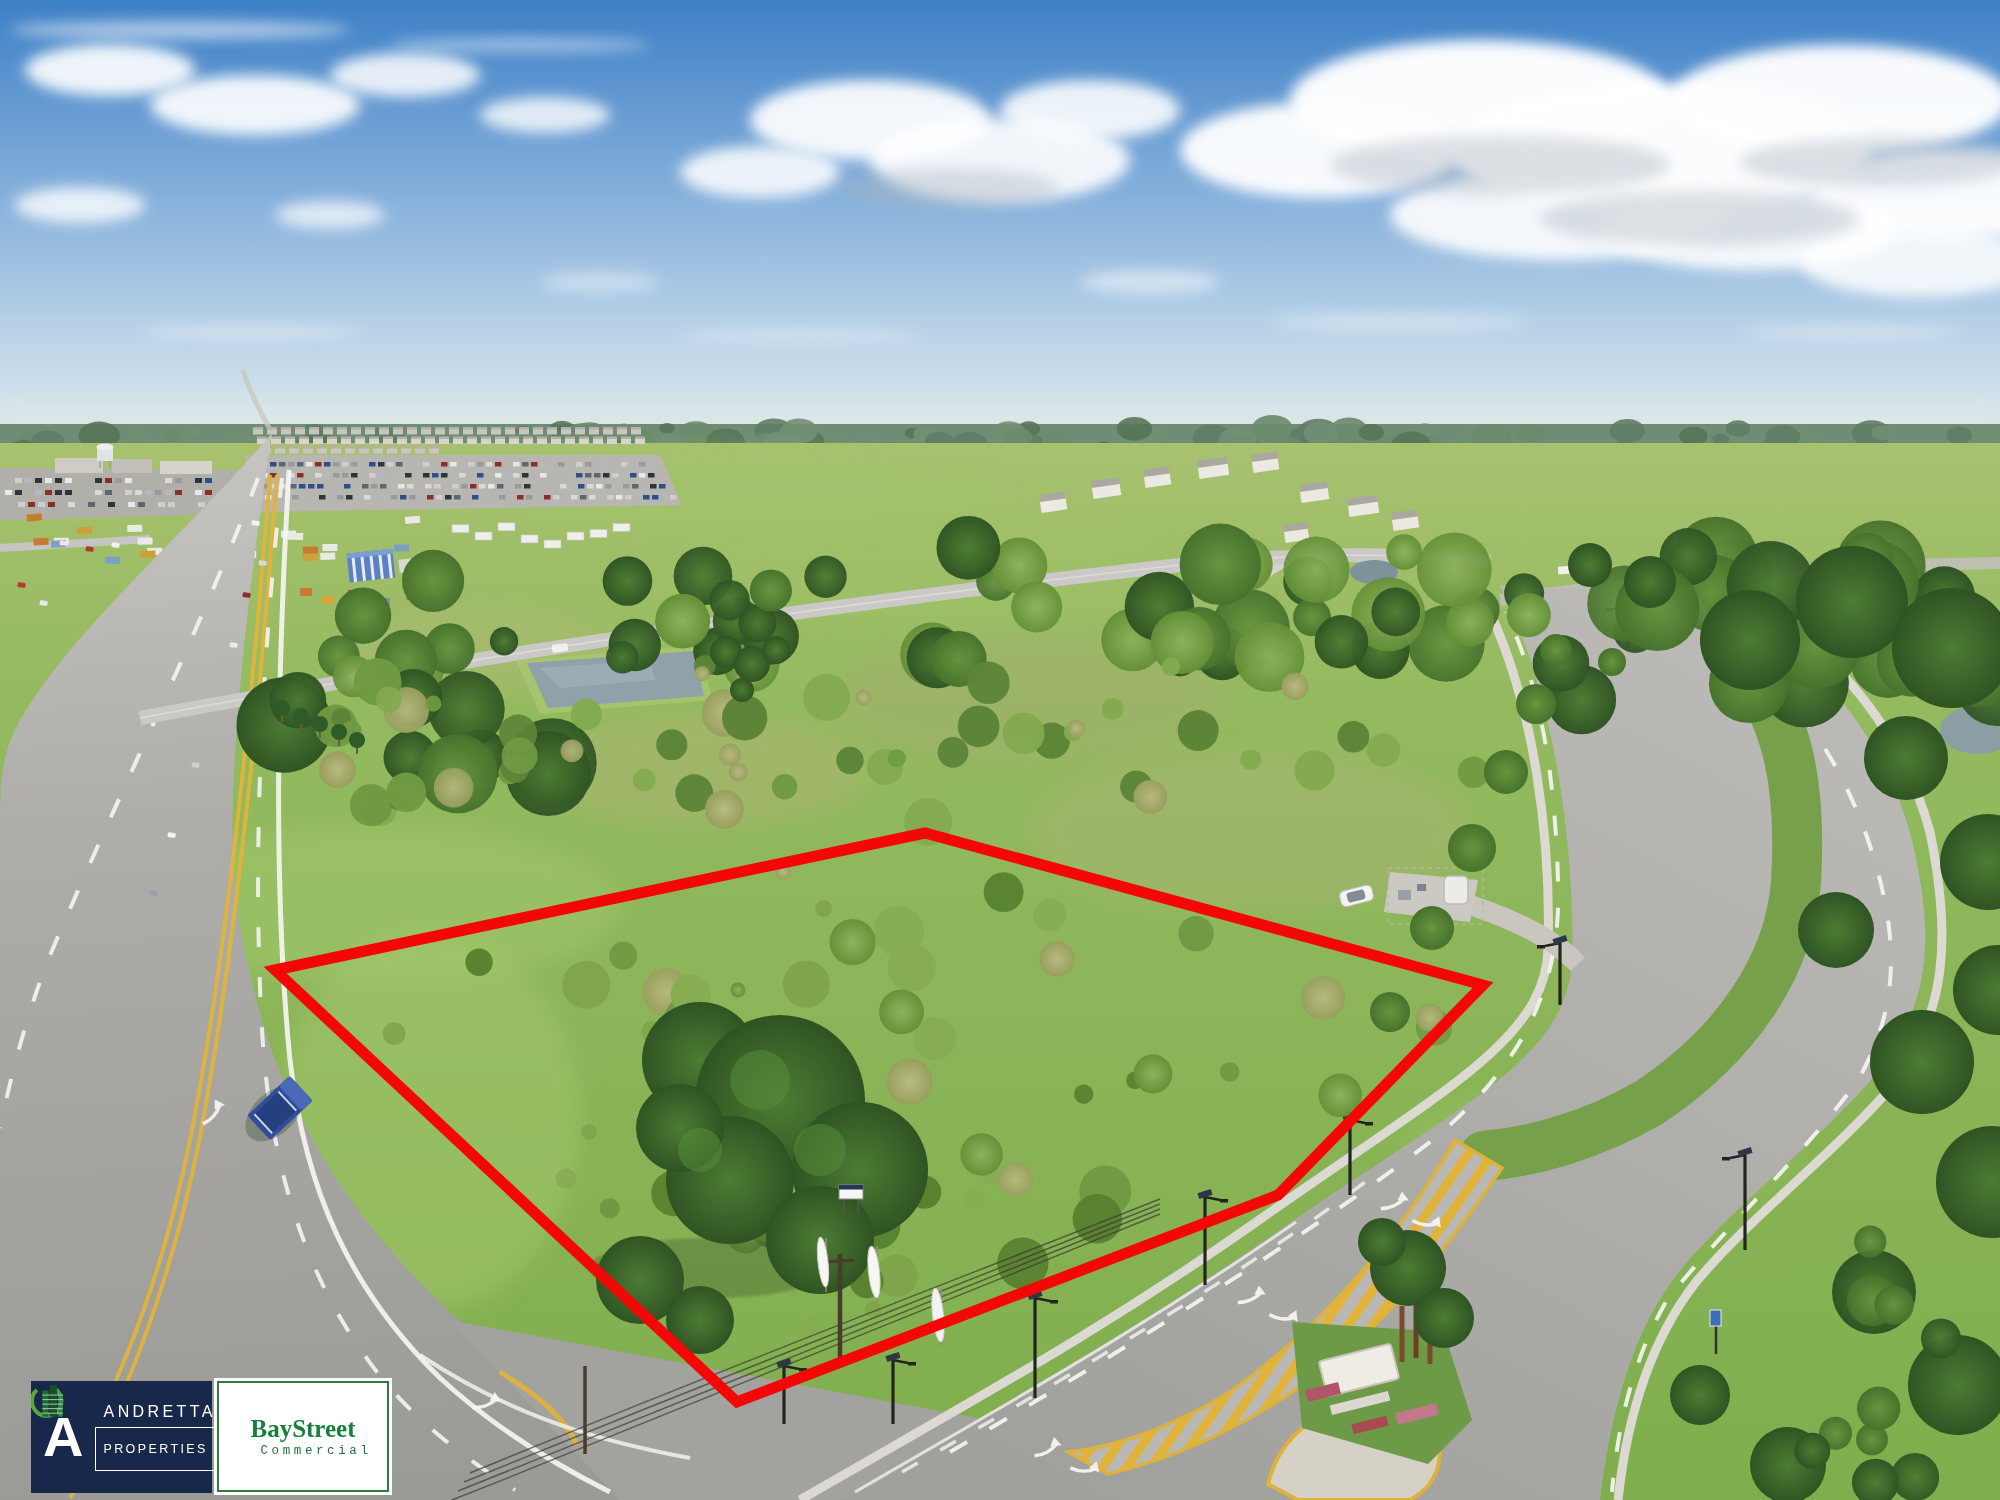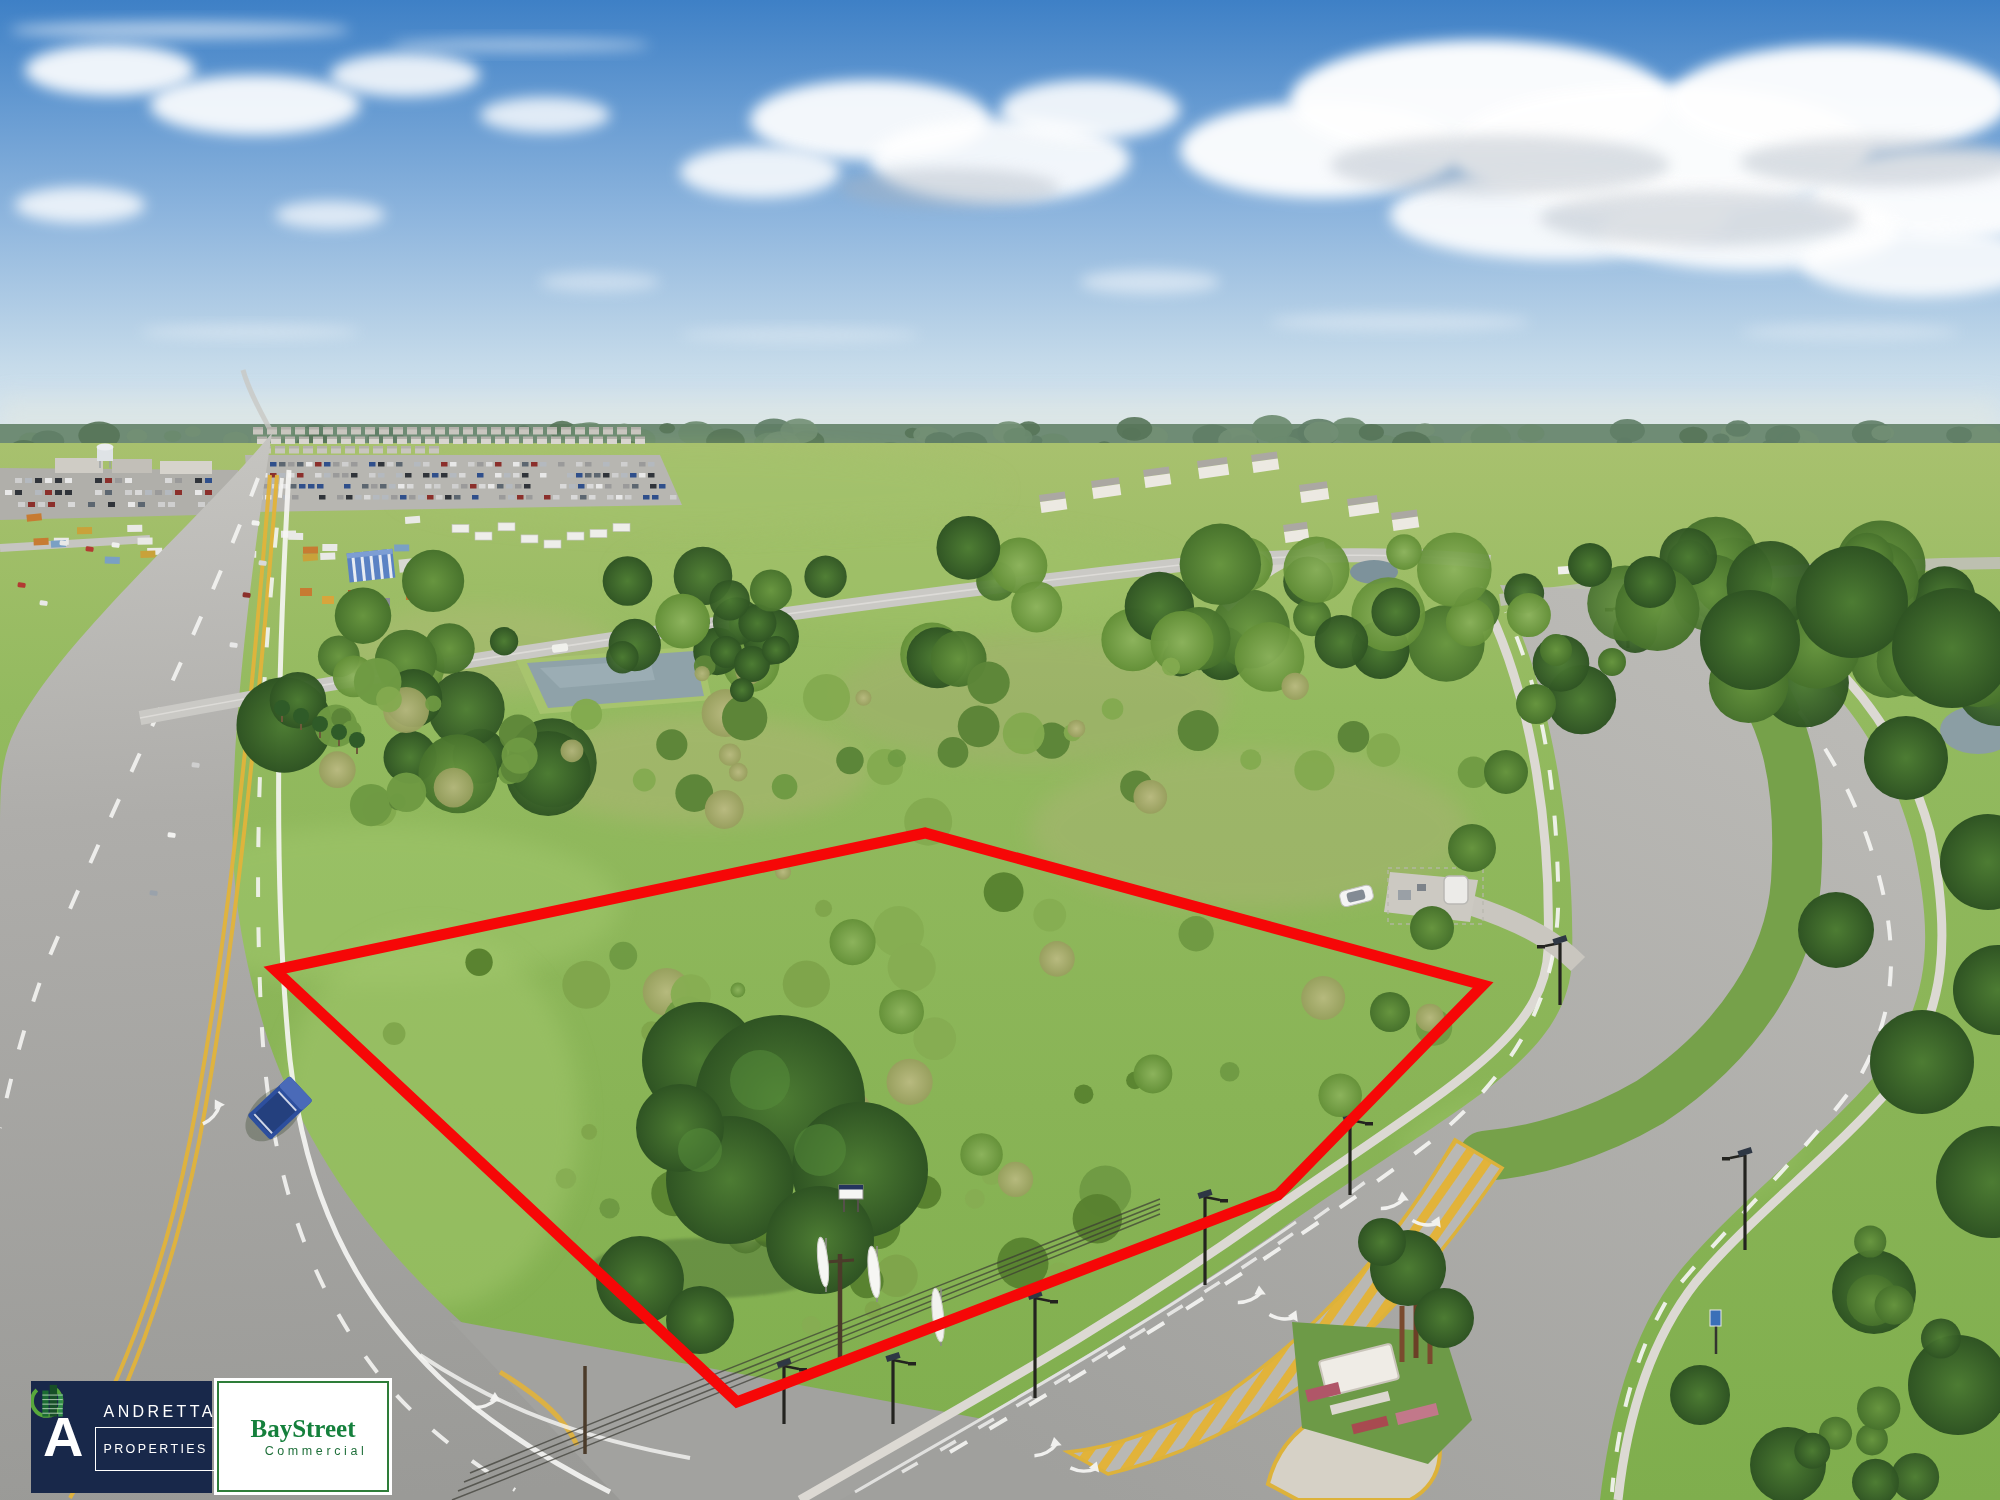--- a/index.html
+++ b/index.html
@@ -15,21 +15,21 @@
   .a-right{display:flex;flex-direction:column;align-items:flex-end;}
   .a-name{color:#fff;font-size:16px;letter-spacing:3.4px;font-weight:400;white-space:nowrap;}
   .a-prop{margin-top:6px;border:1.5px solid #fff;padding:14px 7px;color:#fff;font-size:12.5px;
           letter-spacing:2.4px;white-space:nowrap;}
   .logo-baystreet{width:172px;height:111px;background:#fff;border:2px solid #2e7d39;
                   box-shadow:0 0 0 3px #ffffff;display:flex;flex-direction:column;
                   justify-content:center;align-items:center;box-sizing:border-box;}
   .b-row{display:flex;align-items:flex-end;gap:4px;}
   .b-name{font-family:"Liberation Serif",serif;font-weight:bold;font-size:25px;color:#15803c;
           white-space:nowrap;}
-  .b-sub{font-family:Liberation Sans, sans-serif;font-size:12.5px;letter-spacing:3.6px;color:#20703b;
+  .b-sub{font-family:Liberation Mono, monospace;font-size:12.5px;letter-spacing:3.6px;color:#20703b;
          margin-top:1px;margin-left:26px;}
 </style>
 </head>
 <body>
 
 <div class="stage">
 <svg id="scene" width="2000" height="1500" viewBox="0 0 2000 1500">
   <defs>
     <linearGradient id="skyGrad" x1="0" y1="0" x2="0" y2="1">
       <stop offset="0" stop-color="#3e80c6"></stop>

